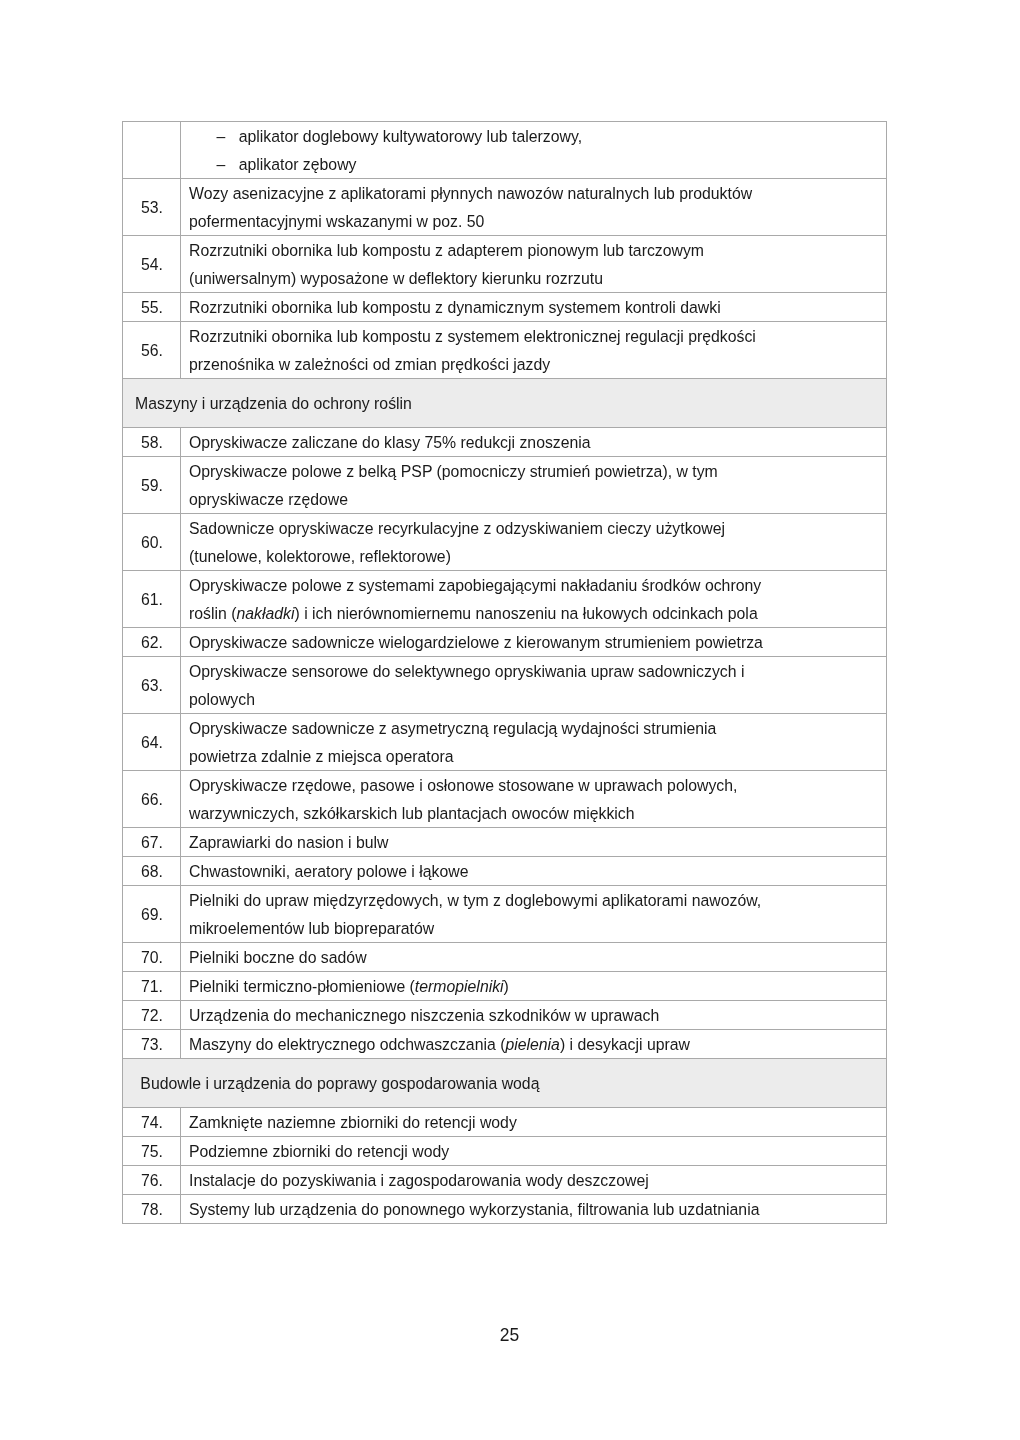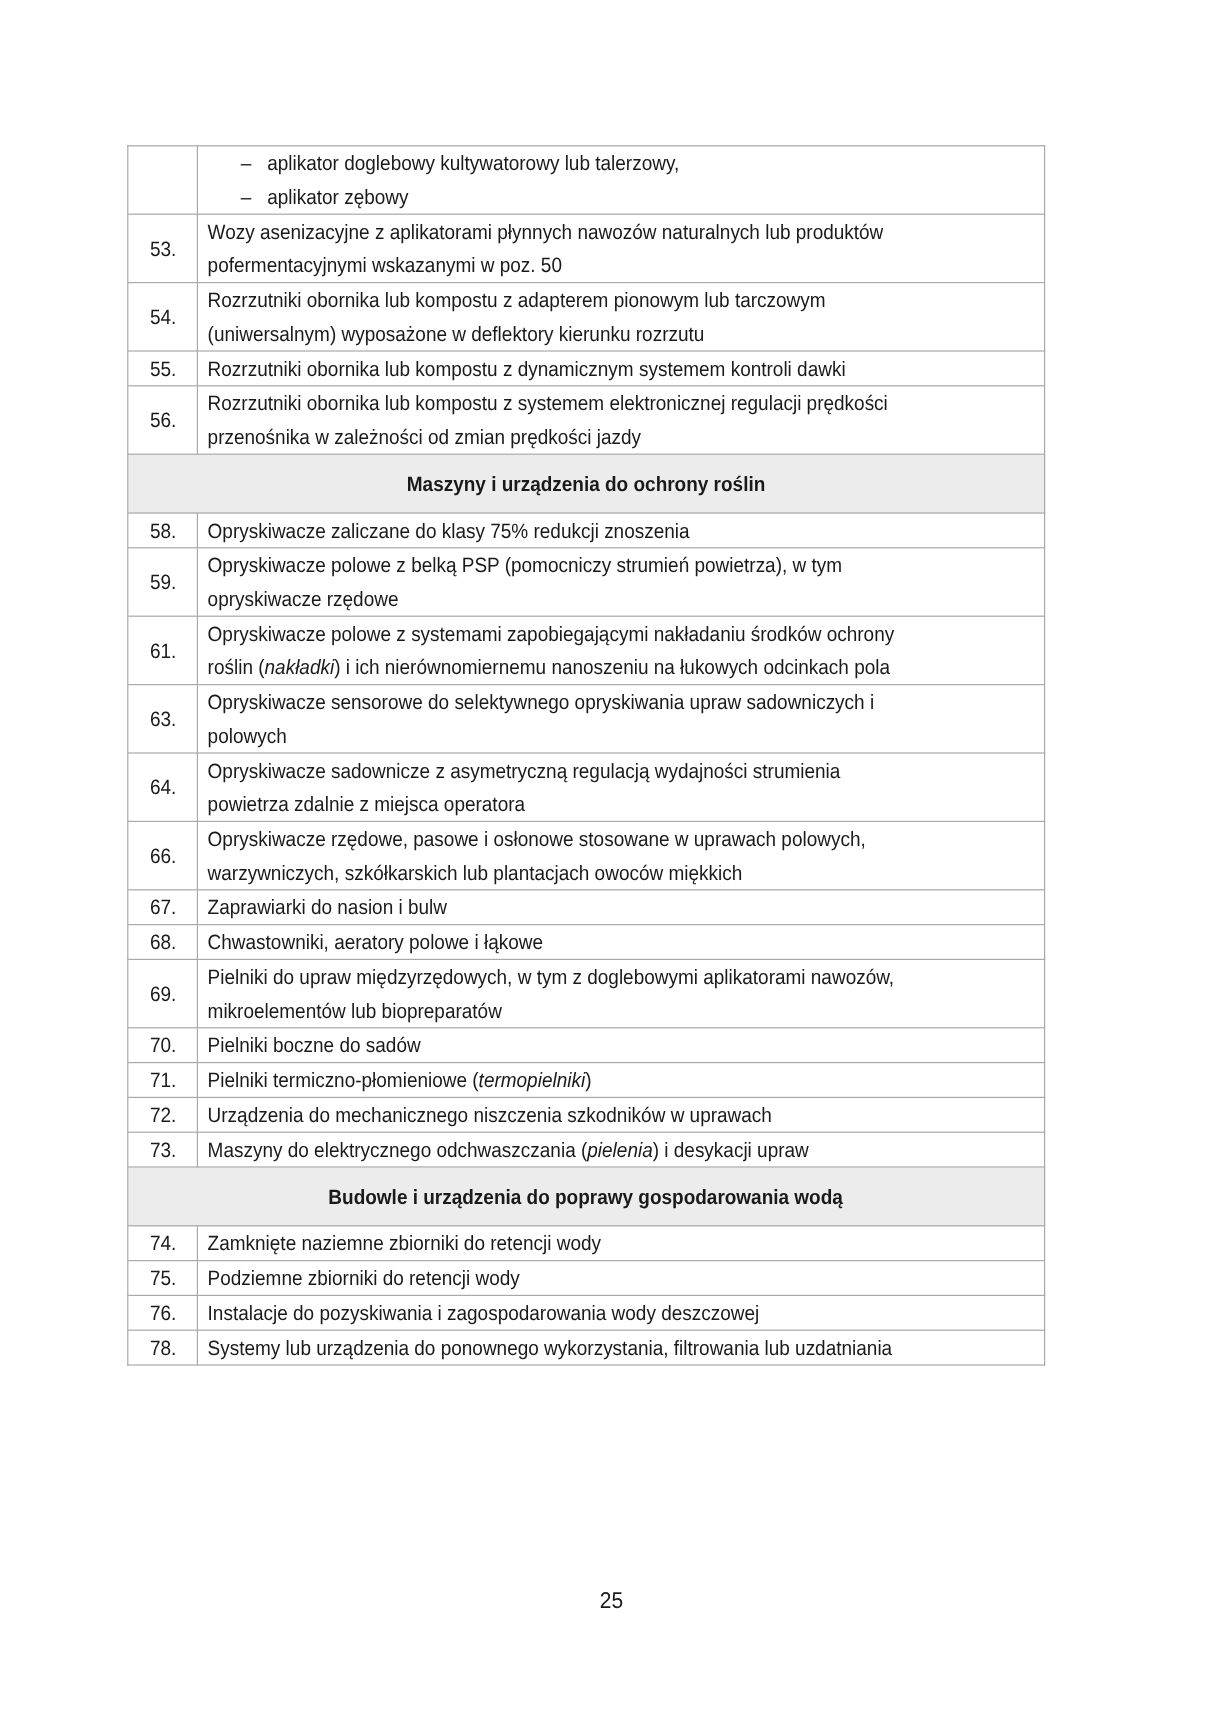--- a/index.html
+++ b/index.html
@@ -1,35 +1,35 @@
 <!DOCTYPE html>
 <html><head>
   <meta charset="utf-8">
   <style>
     html, body { margin: 0; padding: 0; background: #ffffff; }
     body {
       width: 1020px; height: 1440px; position: relative; overflow: hidden;
       font-family: "Liberation Sans", sans-serif; color: #1a1a1a;
     }
     .page-table {
-      position: absolute; left: 106px; top: 121px; width: 765px;
+      position: absolute; left: 122px; top: 121px; width: 765px;
       border-collapse: collapse; table-layout: fixed;
       font-size: 17.2px; line-height: 28px;
     }
     .page-table td {
       border: 1.5px solid #a9a9a9; vertical-align: middle; padding: 0;
     }
     .num-cell { width: 57px; text-align: center; }
     .num-cell span { display: inline-block; transform: scaleX(0.92); }
     .text-cell { padding: 0 6px 0 8px !important; }
     .text-cell .line { display: block; white-space: nowrap; transform-origin: left center; transform: scaleX(0.92); }
     .bullet-line { padding-left: 30px; }
     .bullet-line .dash { display: inline-block; width: 24px; }
     .section-row td {
-      background: #ececec; text-align: center; font-weight: bold;
+      background: #ececec; font-weight: normal;
       height: 48px;
     }
     .section-row td span { display: inline-block; transform: scaleX(0.92); }
     .page-number {
       position: absolute; left: 0; width: 1020px; top: 1324px;
       text-align: center; font-size: 19px;
     }
     .page-number span { display: inline-block; transform: scaleX(0.92); }
     i { font-style: italic; }
   </style>
@@ -82,24 +82,37 @@
         </td>
       </tr>
       <tr>
         <td class="num-cell"><span>59.</span></td>
         <td class="text-cell">
           <span class="line">Opryskiwacze polowe z belką PSP (pomocniczy strumień powietrza), w tym</span>
           <span class="line">opryskiwacze rzędowe</span>
         </td>
       </tr>
       <tr>
+        <td class="num-cell"><span>60.</span></td>
+        <td class="text-cell">
+          <span class="line">Sadownicze opryskiwacze recyrkulacyjne z odzyskiwaniem cieczy użytkowej</span>
+          <span class="line">(tunelowe, kolektorowe, reflektorowe)</span>
+        </td>
+      </tr>
+      <tr>
         <td class="num-cell"><span>61.</span></td>
         <td class="text-cell">
           <span class="line">Opryskiwacze polowe z systemami zapobiegającymi nakładaniu środków ochrony</span>
           <span class="line"><span>roślin (</span><i>nakładki</i><span>) i ich nierównomiernemu nanoszeniu na łukowych odcinkach pola</span></span>
+        </td>
+      </tr>
+      <tr>
+        <td class="num-cell"><span>62.</span></td>
+        <td class="text-cell">
+          <span class="line">Opryskiwacze sadownicze wielogardzielowe z kierowanym strumieniem powietrza</span>
         </td>
       </tr>
       <tr>
         <td class="num-cell"><span>63.</span></td>
         <td class="text-cell">
           <span class="line">Opryskiwacze sensorowe do selektywnego opryskiwania upraw sadowniczych i</span>
           <span class="line">polowych</span>
         </td>
       </tr>
       <tr>

